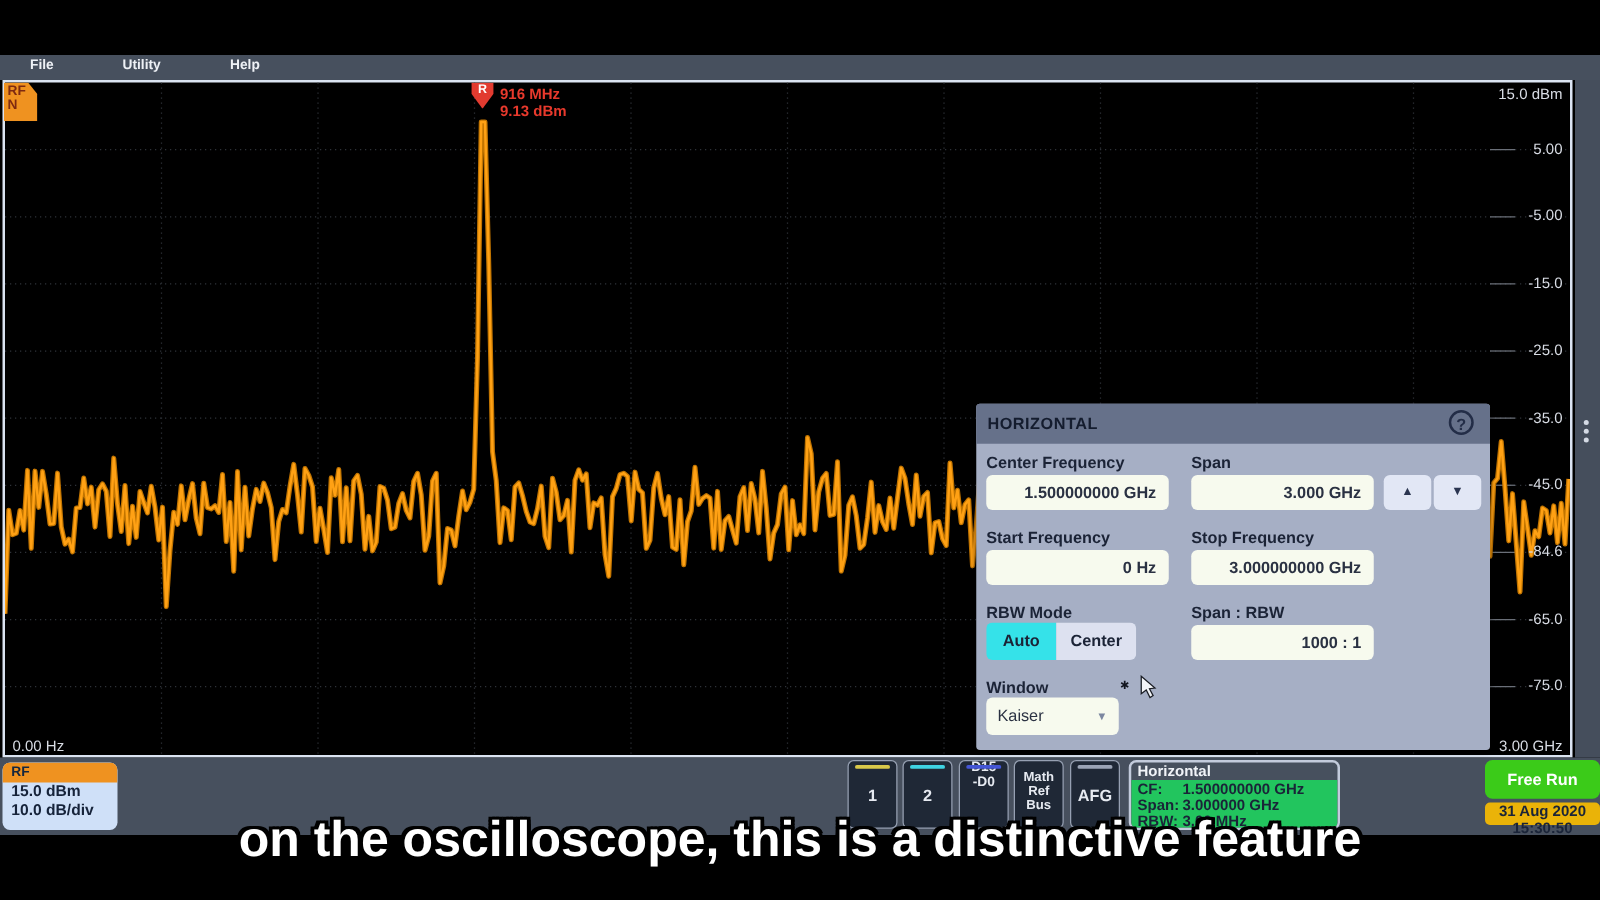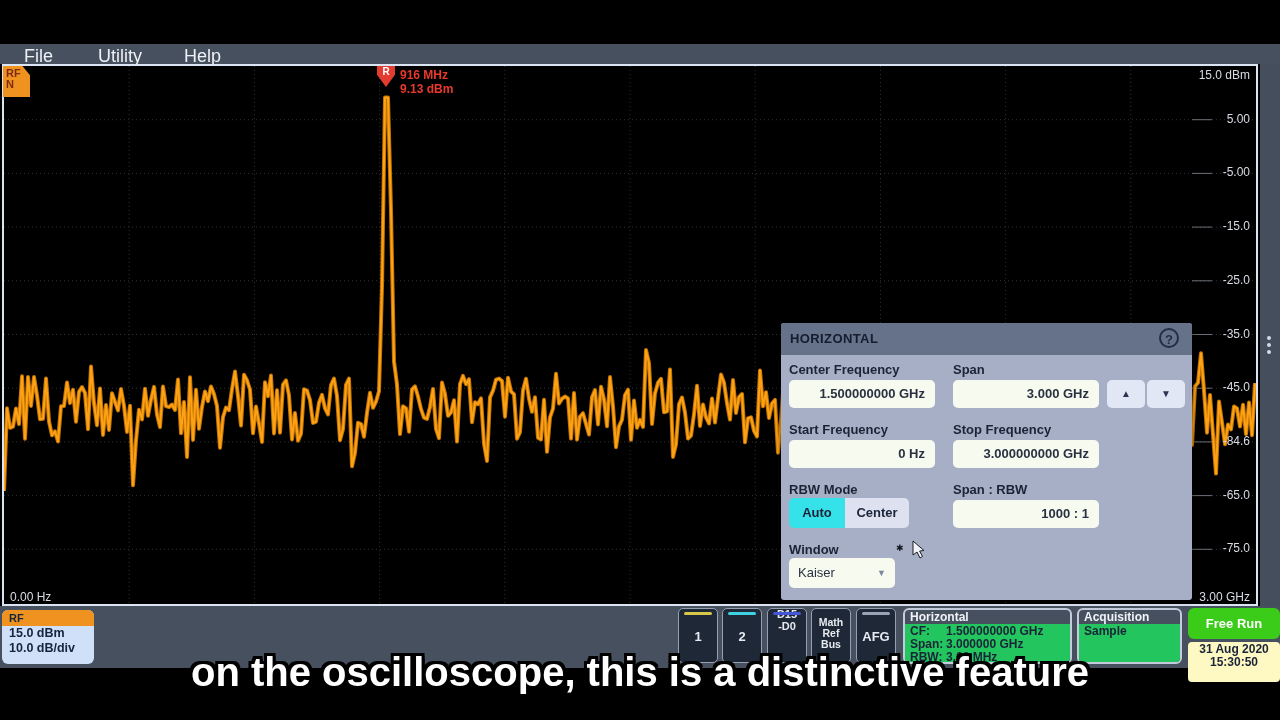--- a/index.html
+++ b/index.html
@@ -3,21 +3,21 @@
 <meta charset="utf-8">
 <style>
   html,body{margin:0;padding:0;}
   body{
     position:relative;width:1280px;height:720px;overflow:hidden;
     background:#000;font-family:"Liberation Sans",sans-serif;
     -webkit-font-smoothing:antialiased;
   }
   
   .menubar{position:absolute;left:0;top:44px;width:1280px;height:20px;background:#47505e;}
-  .menu-item{position:absolute;top:2px;font-size:18px;font-weight:normal;color:#eef1f6;cursor:default;}
+  .menu-item{position:absolute;top:2px;font-size:11px;font-weight:bold;color:#eef1f6;cursor:default;}
   
   .plot-frame{position:absolute;left:2px;top:64px;width:1256px;height:542px;
     border:2px solid #dbe4f2;box-sizing:border-box;background:#000;}
   #trace-svg{position:absolute;left:0;top:0;}
   .y-label{position:absolute;width:80px;text-align:right;font-size:12px;color:#d8dce4;z-index:5;}
   .x-label{position:absolute;font-size:12px;color:#d8dce4;z-index:5;}
   
   .rfn-badge{position:absolute;left:3px;top:66px;width:27px;height:31px;background:#ef9220;
     clip-path:polygon(0 0,72% 0,100% 30%,100% 100%,0 100%);
     color:#7e2a10;font-size:11px;font-weight:bold;line-height:11px;padding:2px 0 0 3px;box-sizing:border-box;z-index:6;}
@@ -66,21 +66,21 @@
   .ch-two{font-size:11px;font-weight:bold;line-height:11.5px;}
   .ch-three{font-size:10.5px;font-weight:bold;line-height:11px;margin-top:8px;}
   .info-box{position:absolute;top:2px;height:56px;border:2px solid #c3cbdc;border-radius:6px;box-sizing:border-box;
     background:#47505e;overflow:hidden;}
   .info-head{font-size:12px;font-weight:bold;color:#f0f3f8;line-height:14px;padding-left:5px;}
   .info-body{background:#22c55e;height:100%;padding:1px 0 0 5px;}
   .info-row{font-size:12px;font-weight:bold;color:#1a2438;line-height:13px;white-space:nowrap;}
   .info-row .k{display:inline-block;width:36px;}
   .freerun-btn{position:absolute;left:1188px;top:2px;width:92px;height:31px;background:#3bcb19;border-radius:6px;
     color:#fff;font-size:13px;font-weight:bold;text-align:center;line-height:31px;}
-  .datetime-box{position:absolute;left:1188px;top:36px;width:92px;height:40px;background:#fef9c3;border-radius:4px;
+  .datetime-box{position:absolute;left:1188px;top:36px;width:92px;height:18px;background:#eab308;border-radius:4px;
     color:#1a2438;font-size:12px;font-weight:bold;text-align:center;line-height:13px;padding-top:1px;box-sizing:border-box;}
   
   .caption{position:absolute;left:0;top:650px;width:1280px;text-align:center;z-index:50;
     font-size:40px;font-weight:bold;color:#fff;letter-spacing:0;
     text-shadow:-3px -3px 0 #000,3px -3px 0 #000,-3px 3px 0 #000,3px 3px 0 #000,
                 -3px 0 0 #000,3px 0 0 #000,0 -3px 0 #000,0 3px 0 #000;}
 </style>
 </head>
 <body>
 
@@ -234,26 +234,20 @@
 
   <div class="info-box" style="left:903px;width:169px">
     <div class="info-head">Horizontal</div>
     <div class="info-body">
       <div class="info-row"><span class="k">CF:</span><span>1.500000000 GHz</span></div>
       <div class="info-row"><span class="k">Span:</span><span>3.000000 GHz</span></div>
       <div class="info-row"><span class="k">RBW:</span><span>3.00 MHz</span></div>
     </div>
   </div>
 
-  <div class="info-box" style="left:1077px;width:105px">
-    <div class="info-head">Acquisition</div>
-    <div class="info-body">
-      <div class="info-row"><span>Sample</span></div>
-    </div>
-  </div>
 
   <div class="freerun-btn">Free Run</div>
   <div class="datetime-box">
     <div>31 Aug 2020</div>
     <div>15:30:50</div>
   </div>
 </div>
 
 <div class="caption">on the oscilloscope, this is a distinctive feature</div>
 

